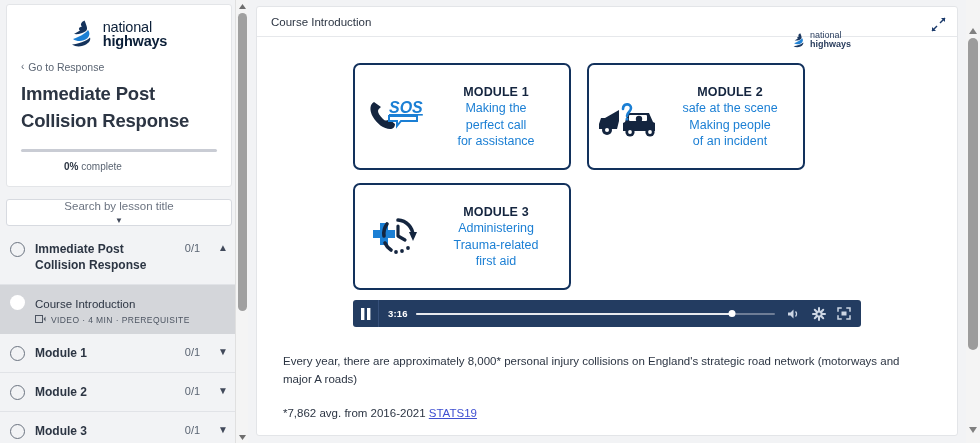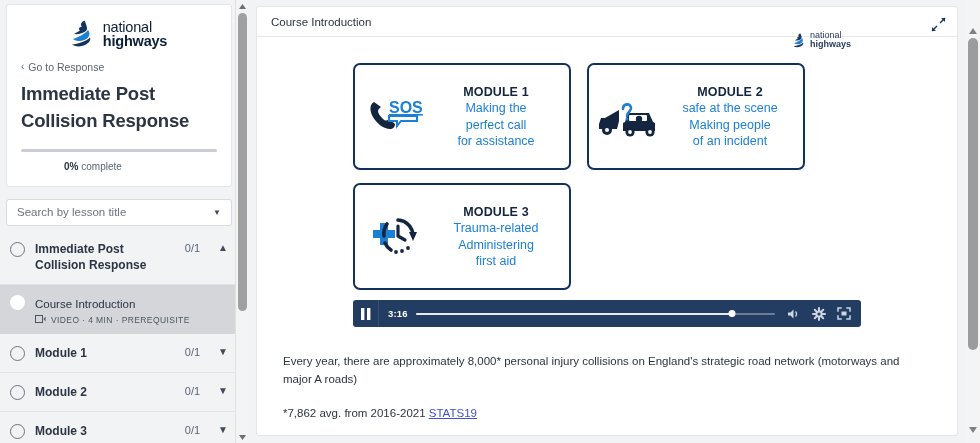--- a/index.html
+++ b/index.html
@@ -56,20 +56,21 @@
 
   .search-box {
     margin: 12px 8px 0 6px;
     background: #ffffff;
     border: 1px solid #d7dae0;
     border-radius: 3px;
     height: 27px;
     display: flex; align-items: center; justify-content: space-between;
     padding: 0 10px;
     cursor: pointer;
+    flex-direction: column;
   }
   .search-box .ph { font-size: 11.5px; color: #6b7380; }
   .search-box .caret { font-size: 8px; color: #41495a; }
 
   .lesson-list { margin-top: 4px; }
   .sec-row {
     display: flex; align-items: flex-start; gap: 10px;
     padding: 11px 12px 11px 10px;
     border-bottom: 1px solid #e1e3e7;
     cursor: pointer;
@@ -151,21 +152,21 @@
     padding: 14px 0 6px 0;
   }
   .mod-card {
     width: 218px; height: 107px;
     border: 2.2px solid #12315c;
     border-radius: 7px;
     background: #ffffff;
     display: flex; align-items: center; gap: 4px;
     padding: 6px 8px 6px 6px;
   }
-  .mod-icon { width: 66px; flex: 0 0 66px; display: flex; align-items: flex-start; justify-content: center; }
+  .mod-icon { width: 66px; flex: 0 0 66px; display: flex; align-items: flex-start; justify-content: center; font-style: italic; }
   .mod-text { flex: 1; text-align: center; line-height: 1.32; }
   .mod-text .mt { font-size: 12.5px; font-weight: 700; color: #14253f; letter-spacing: 0.1px; }
   .mod-text .ms { font-size: 12.5px; color: #1b7fd4; }
 
   
   .ctrl-bar {
     position: relative;
     width: 508px; height: 27px;
     background: #233c61;
     border-radius: 3px;
@@ -394,22 +395,22 @@
                   <path d="M22 10 A16 16 0 0 0 19 22" stroke="#14253f" stroke-width="3.6" fill="none" stroke-linecap="round"></path>
                   <path d="M44 18 L52 18 L48 27 Z" fill="#14253f"></path>
                   <path d="M33 12 L33 22 L40 26" stroke="#14253f" stroke-width="3.2" fill="none" stroke-linecap="round" stroke-linejoin="round"></path>
                   <circle cx="31" cy="38" r="1.9" fill="#14253f"></circle>
                   <circle cx="37" cy="37" r="1.9" fill="#14253f"></circle>
                   <circle cx="43" cy="34" r="1.9" fill="#14253f"></circle>
                 </svg>
               </div>
               <div class="mod-text">
                 <div class="mt">MODULE 3</div>
+                <div class="ms">Administering</div>
                 <div class="ms">Trauma-related</div>
-                <div class="ms">Administering</div>
                 <div class="ms">first aid</div>
               </div>
             </div>
           </div>
 
           <div class="vid-logo">
             <svg width="14" height="17" viewBox="0 0 26 30">
               <path d="M13.5 1.5 C10 3 9 6 11 7.5 C8 8 7 10 9 11.5 L3 15 C7 15.5 12 14.5 15 12 C17 10 16 7.5 13.5 1.5Z" fill="#15335c"></path>
               <path d="M2 20 C8 18 14 15 17 11 C19 13.5 19 17 16 19.5 C12.5 22.5 6 23 2 20Z" fill="#1b7fd4"></path>
               <path d="M1 25.5 C7 25 15 22.5 19 18.5 C20 21 18 24 14 26 C10 28 4.5 28 1 25.5Z" fill="#15335c"></path>

